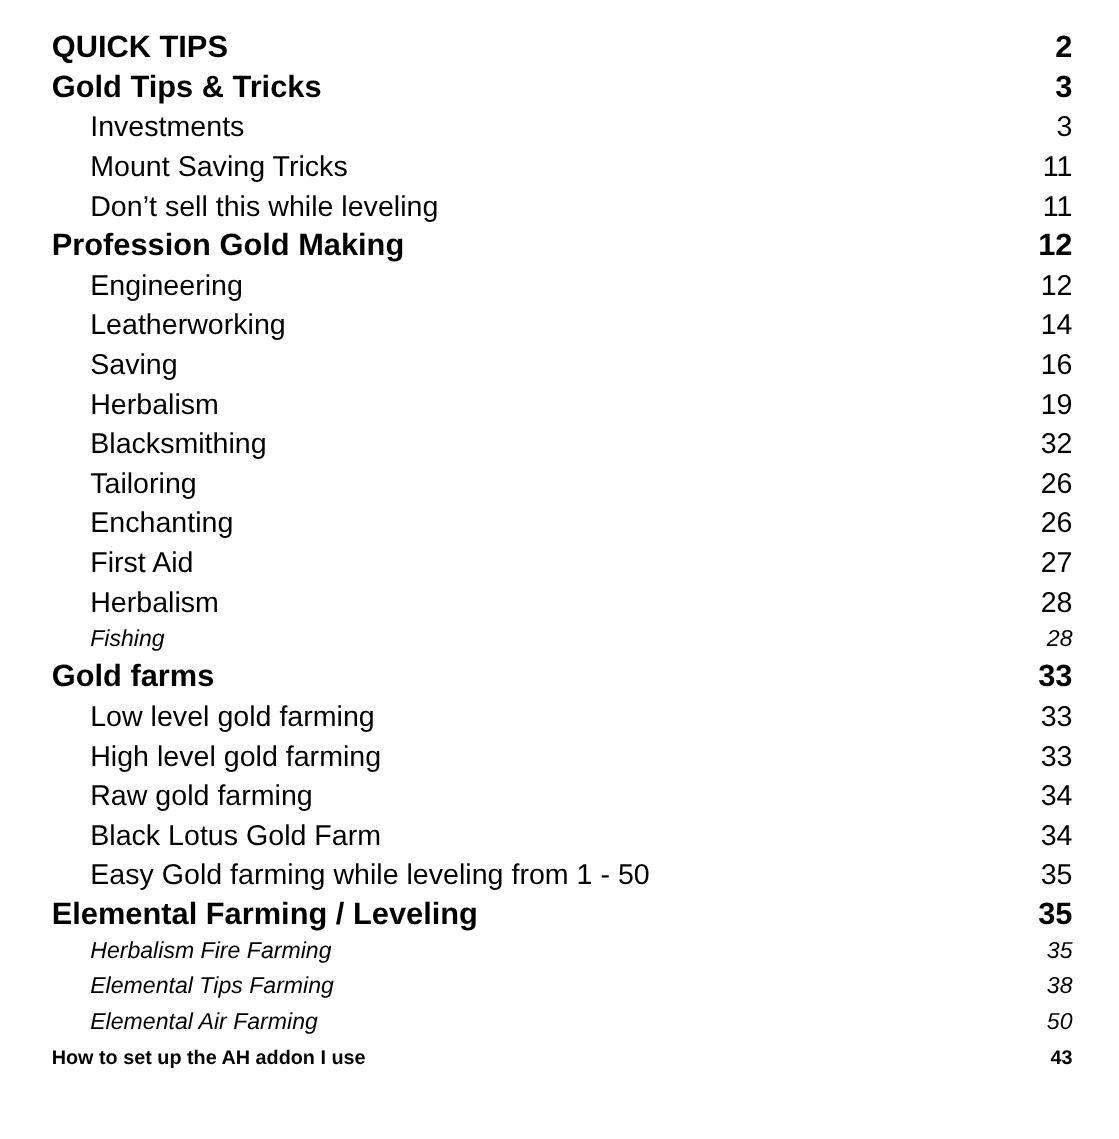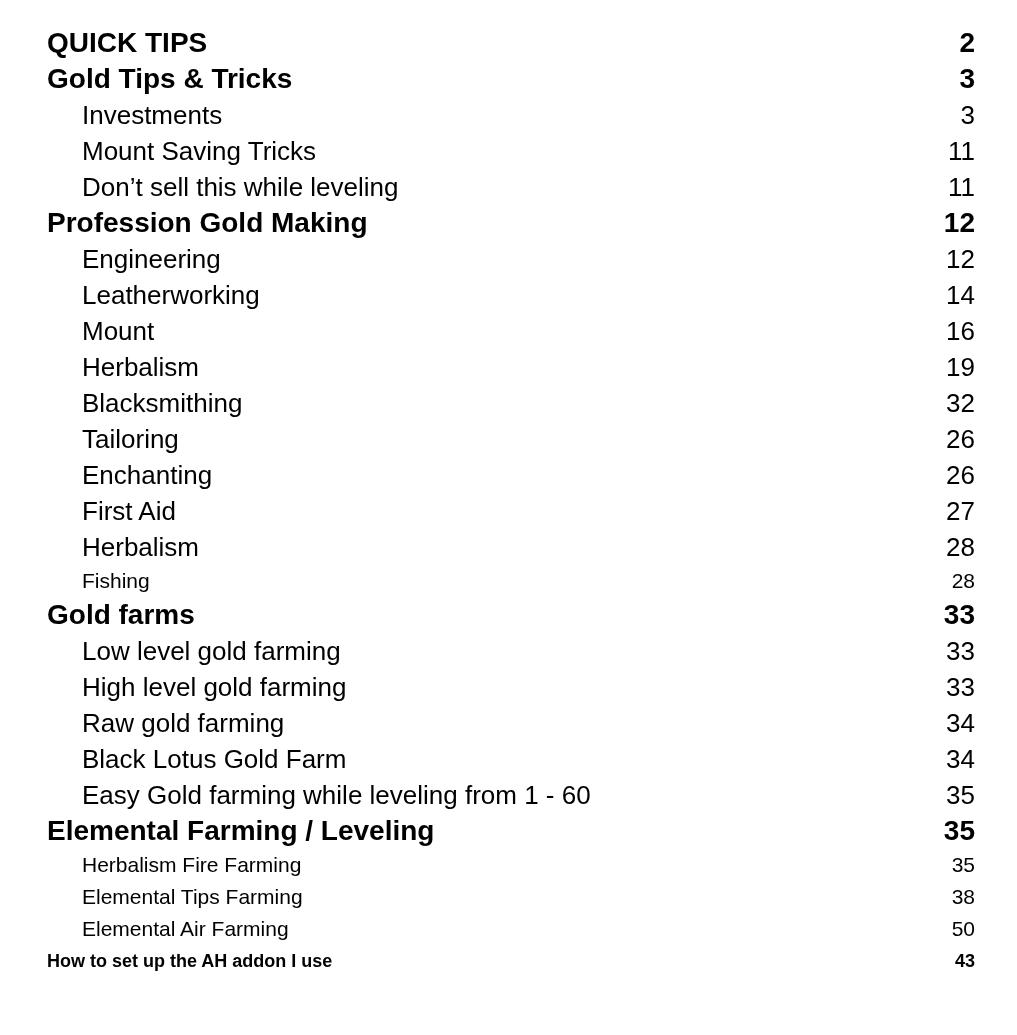--- a/index.html
+++ b/index.html
@@ -54,20 +54,21 @@
     font-size: 26px;
     line-height: 36px;
   }
   .style-item .toc-label {
     padding-left: 35px;
   }
   .style-item-sm {
     font-weight: 400;
     font-size: 21px;
     line-height: 32px;
+    font-style: italic;
   }
   .style-item-sm .toc-label {
     padding-left: 35px;
   }
   .style-heading-sm {
     font-weight: 700;
     font-size: 18px;
     line-height: 32px;
   }
 </style>
@@ -110,21 +111,21 @@
     <span class="toc-label">Engineering</span>
     <span class="toc-page-num">12</span>
   </div>
 
   <div class="toc-row style-item">
     <span class="toc-label">Leatherworking</span>
     <span class="toc-page-num">14</span>
   </div>
 
   <div class="toc-row style-item">
-    <span class="toc-label">Mount</span>
+    <span class="toc-label">Saving</span>
     <span class="toc-page-num">16</span>
   </div>
 
   <div class="toc-row style-item">
     <span class="toc-label">Herbalism</span>
     <span class="toc-page-num">19</span>
   </div>
 
   <div class="toc-row style-item">
     <span class="toc-label">Blacksmithing</span>
@@ -176,21 +177,21 @@
     <span class="toc-label">Raw gold farming</span>
     <span class="toc-page-num">34</span>
   </div>
 
   <div class="toc-row style-item">
     <span class="toc-label">Black Lotus Gold Farm</span>
     <span class="toc-page-num">34</span>
   </div>
 
   <div class="toc-row style-item">
-    <span class="toc-label">Easy Gold farming while leveling from 1 - 60</span>
+    <span class="toc-label">Easy Gold farming while leveling from 1 - 50</span>
     <span class="toc-page-num">35</span>
   </div>
 
   <div class="toc-row style-heading-lg">
     <span class="toc-label">Elemental Farming / Leveling</span>
     <span class="toc-page-num">35</span>
   </div>
 
   <div class="toc-row style-item-sm">
     <span class="toc-label">Herbalism Fire Farming</span>

